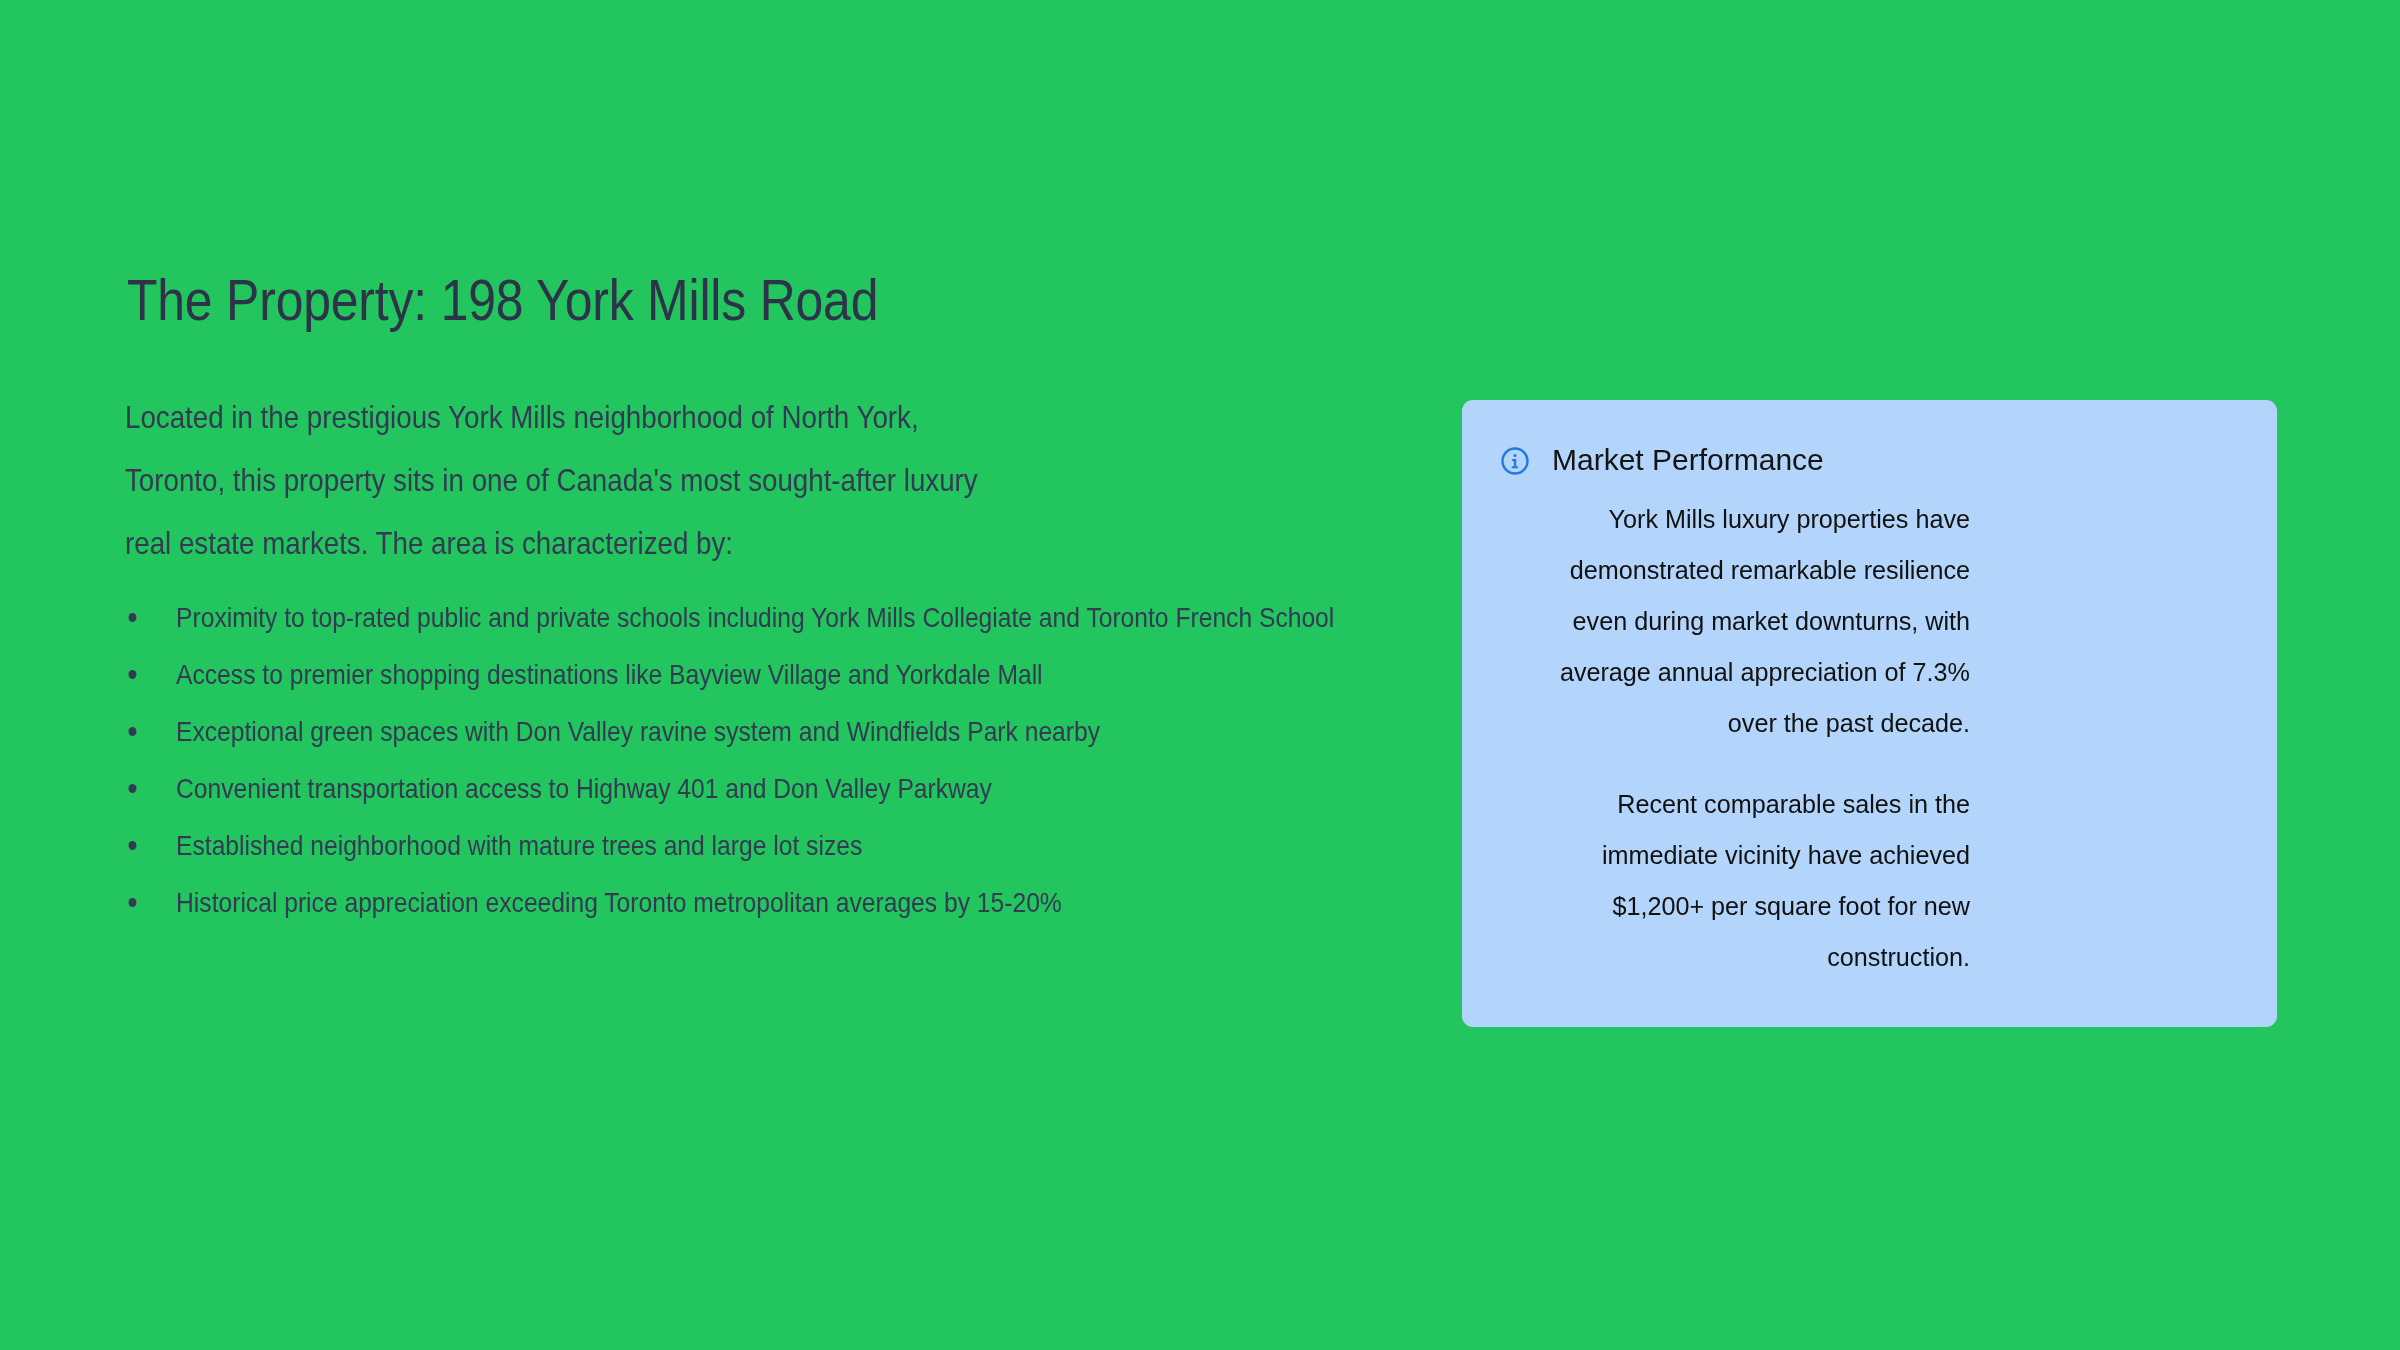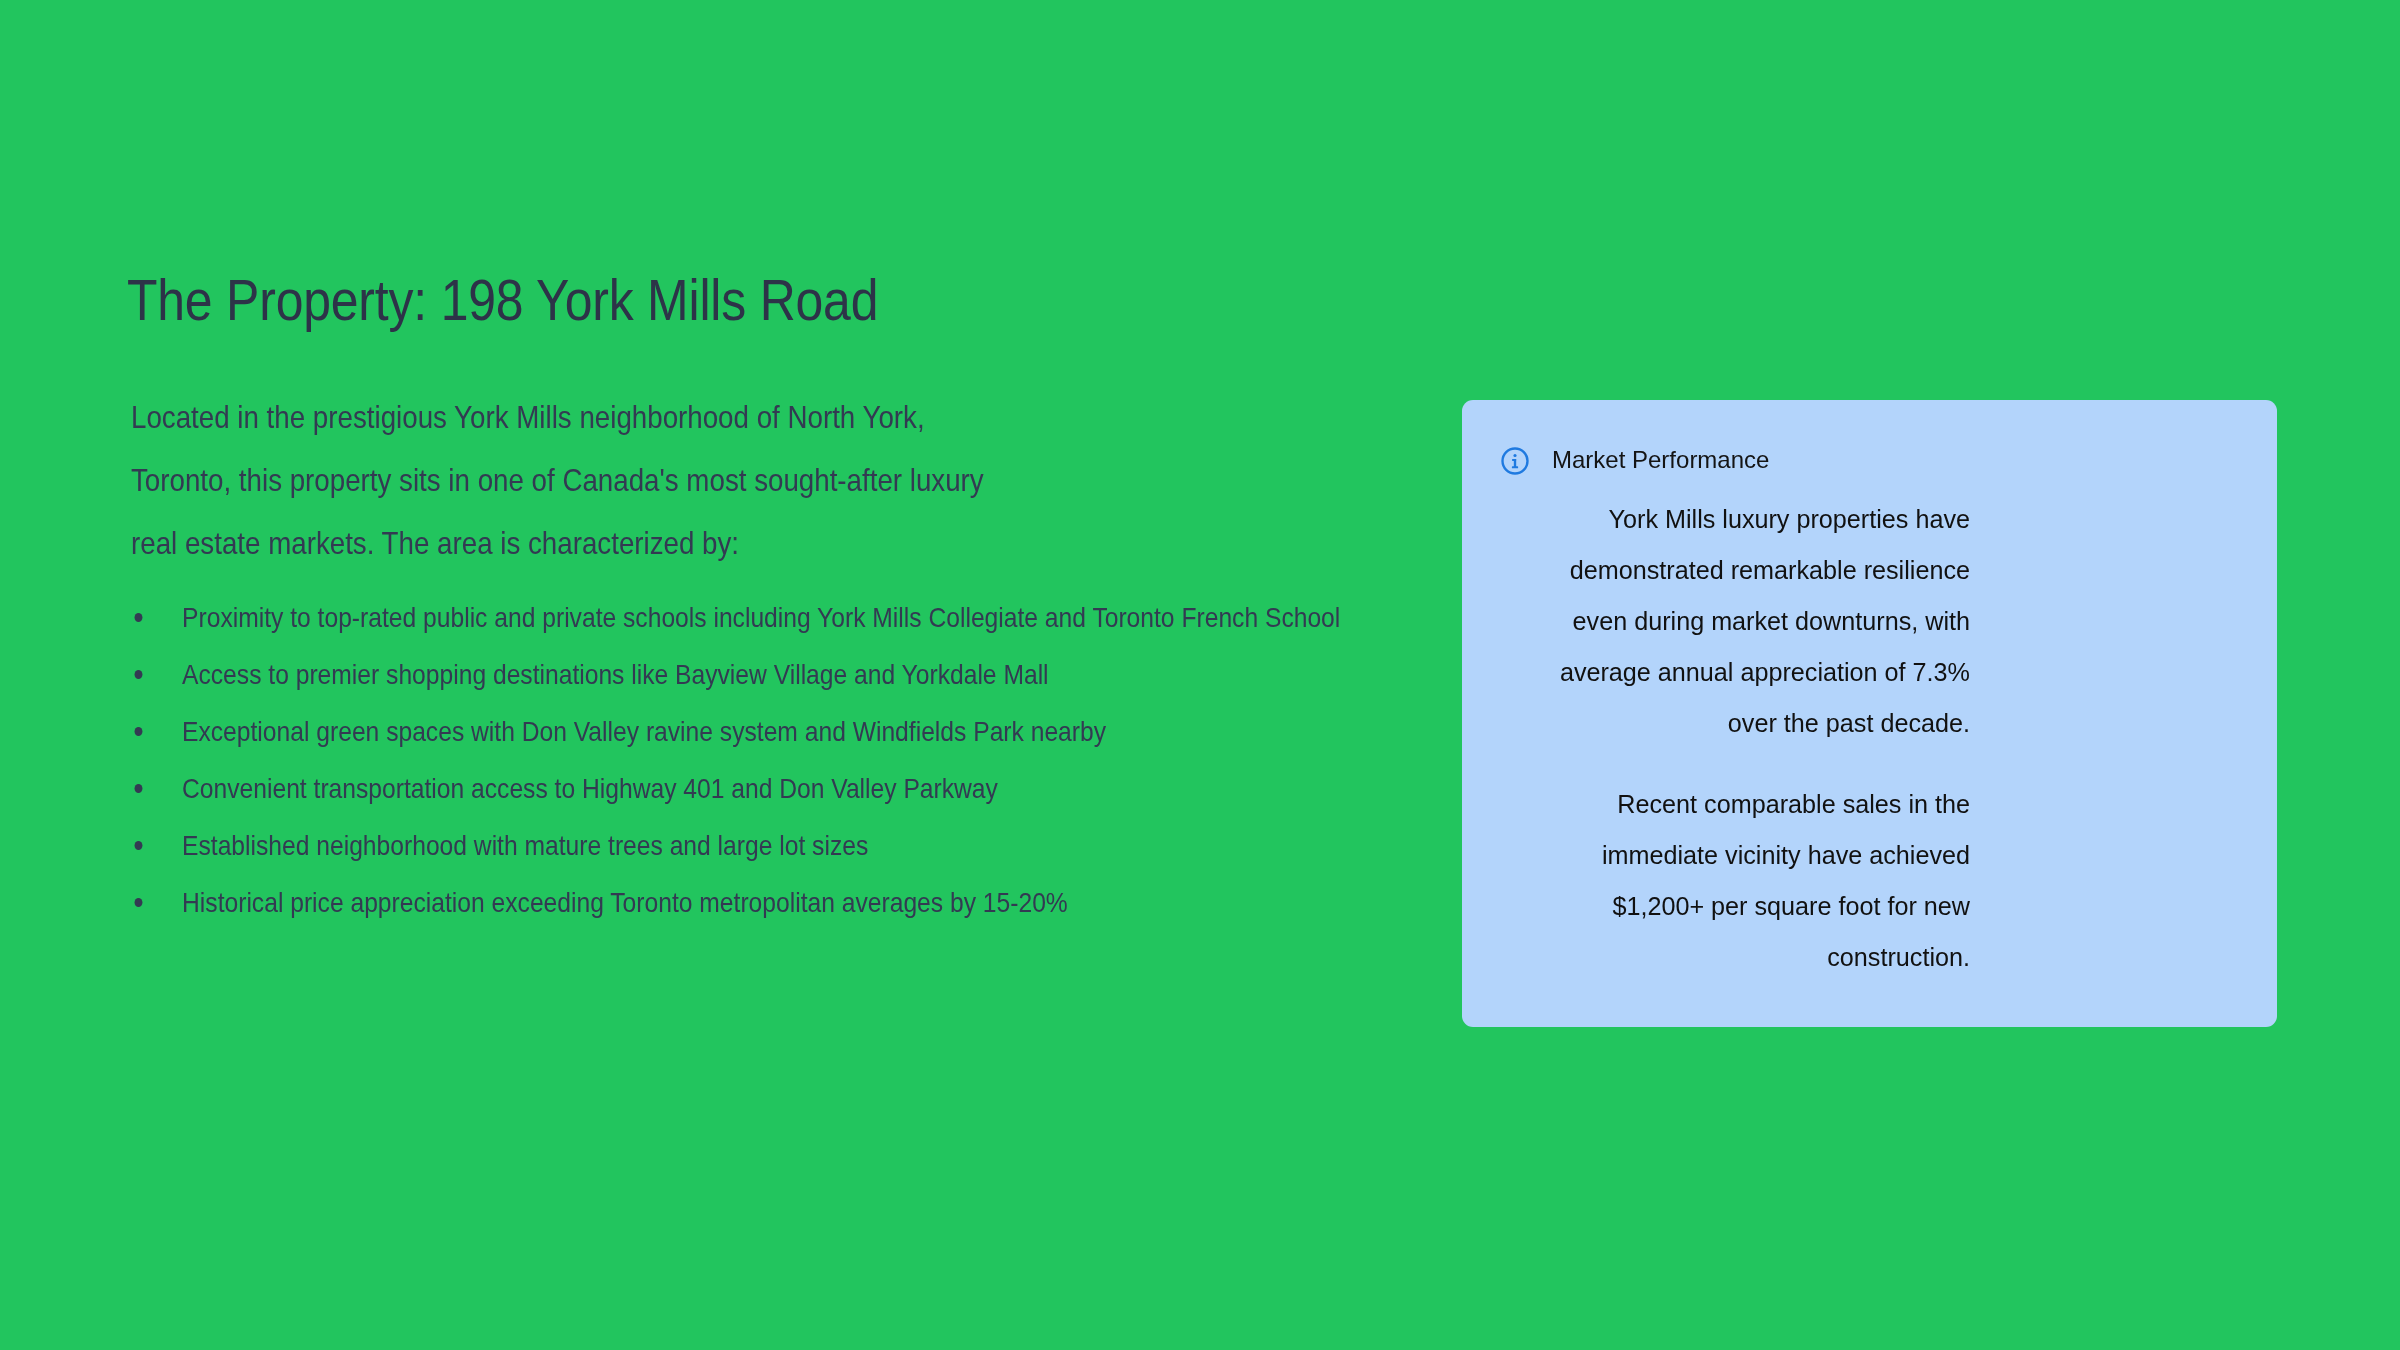--- a/index.html
+++ b/index.html
@@ -33,21 +33,21 @@
     color: #2d3348;
     letter-spacing: -0.2px;
     transform: scaleX(0.86);
     transform-origin: left center;
     white-space: nowrap;
   }
 
   
   .left-col {
     position: absolute;
-    left: 131px;
+    left: 125px;
     top: 386px;
     width: 1300px;
   }
 
   .intro-paragraph {
     font-size: 31.5px;
     line-height: 63px;
     color: #333a52;
     font-weight: 400;
     margin: 0;
@@ -108,21 +108,21 @@
   .info-icon {
     flex: 0 0 auto;
     width: 30px;
     height: 30px;
     margin-top: 6px;
     display: block;
   }
 
   .callout-title {
     font-family: "Liberation Sans", sans-serif;
-    font-size: 24px;
+    font-size: 30px;
     line-height: 40px;
     font-weight: 400;
     color: #141414;
     margin: 0;
     padding-top: 0px;
   }
 
   .callout-body {
     padding-left: 52px;
     text-align: right;

